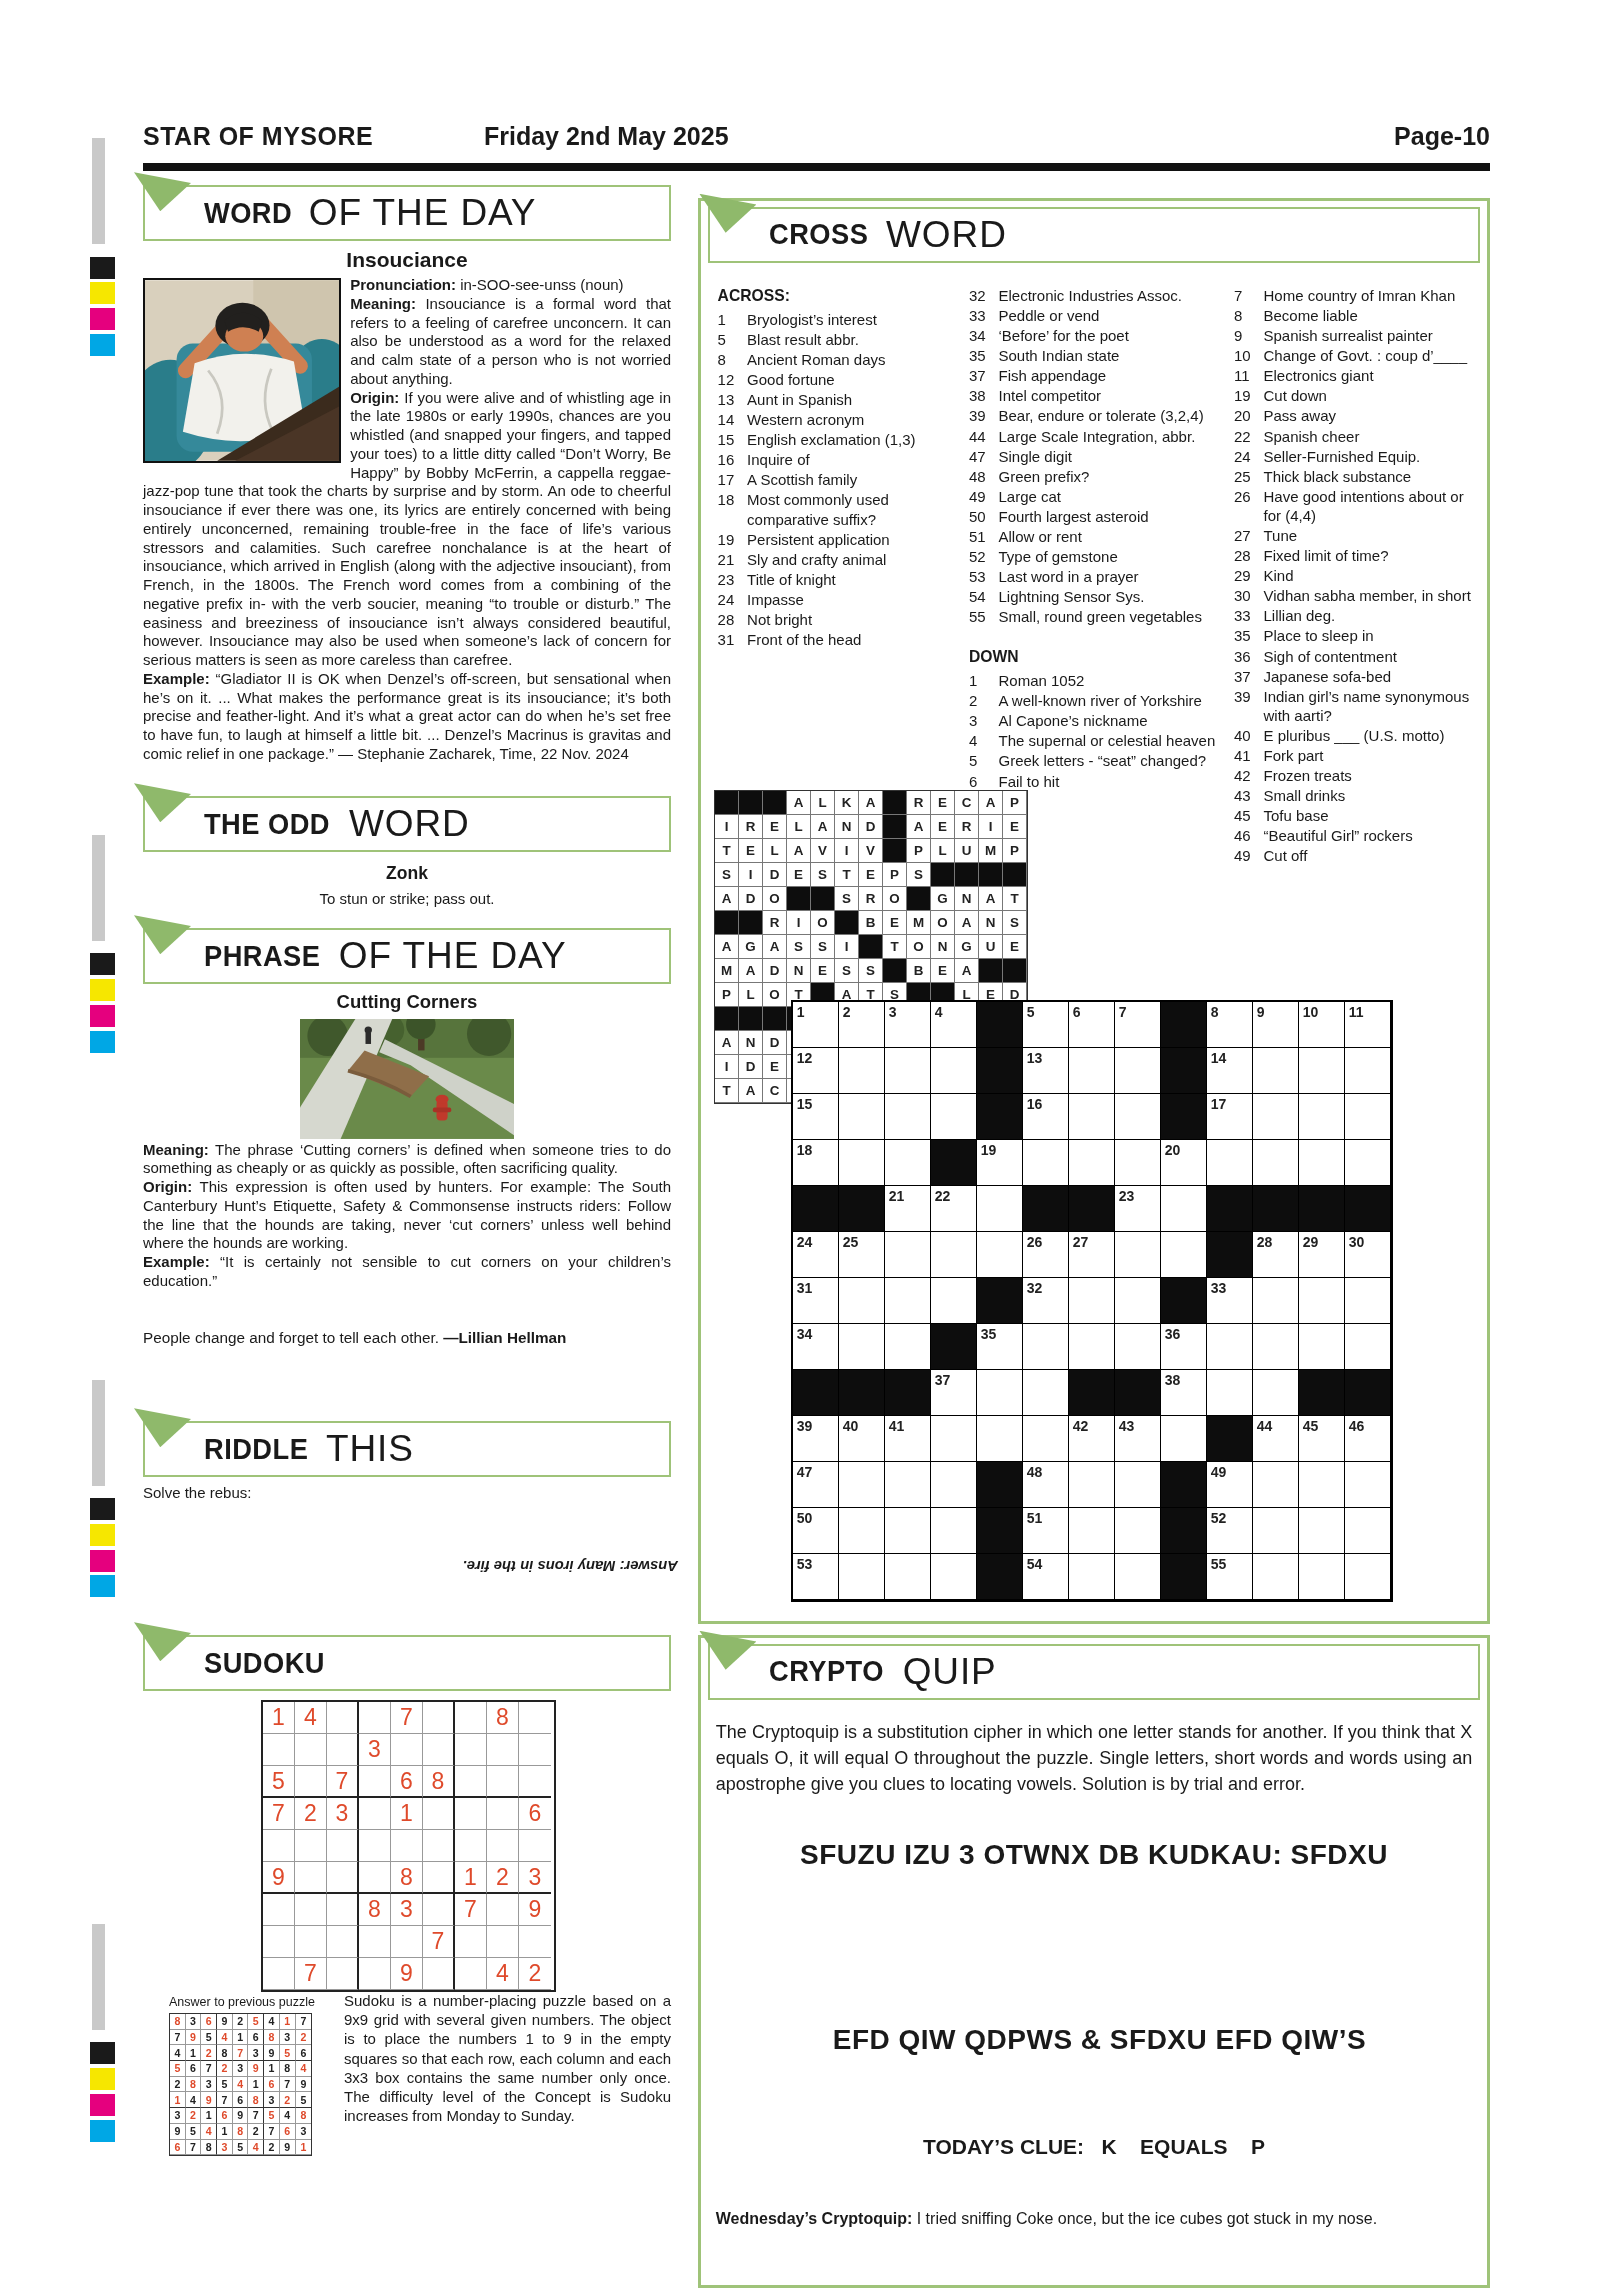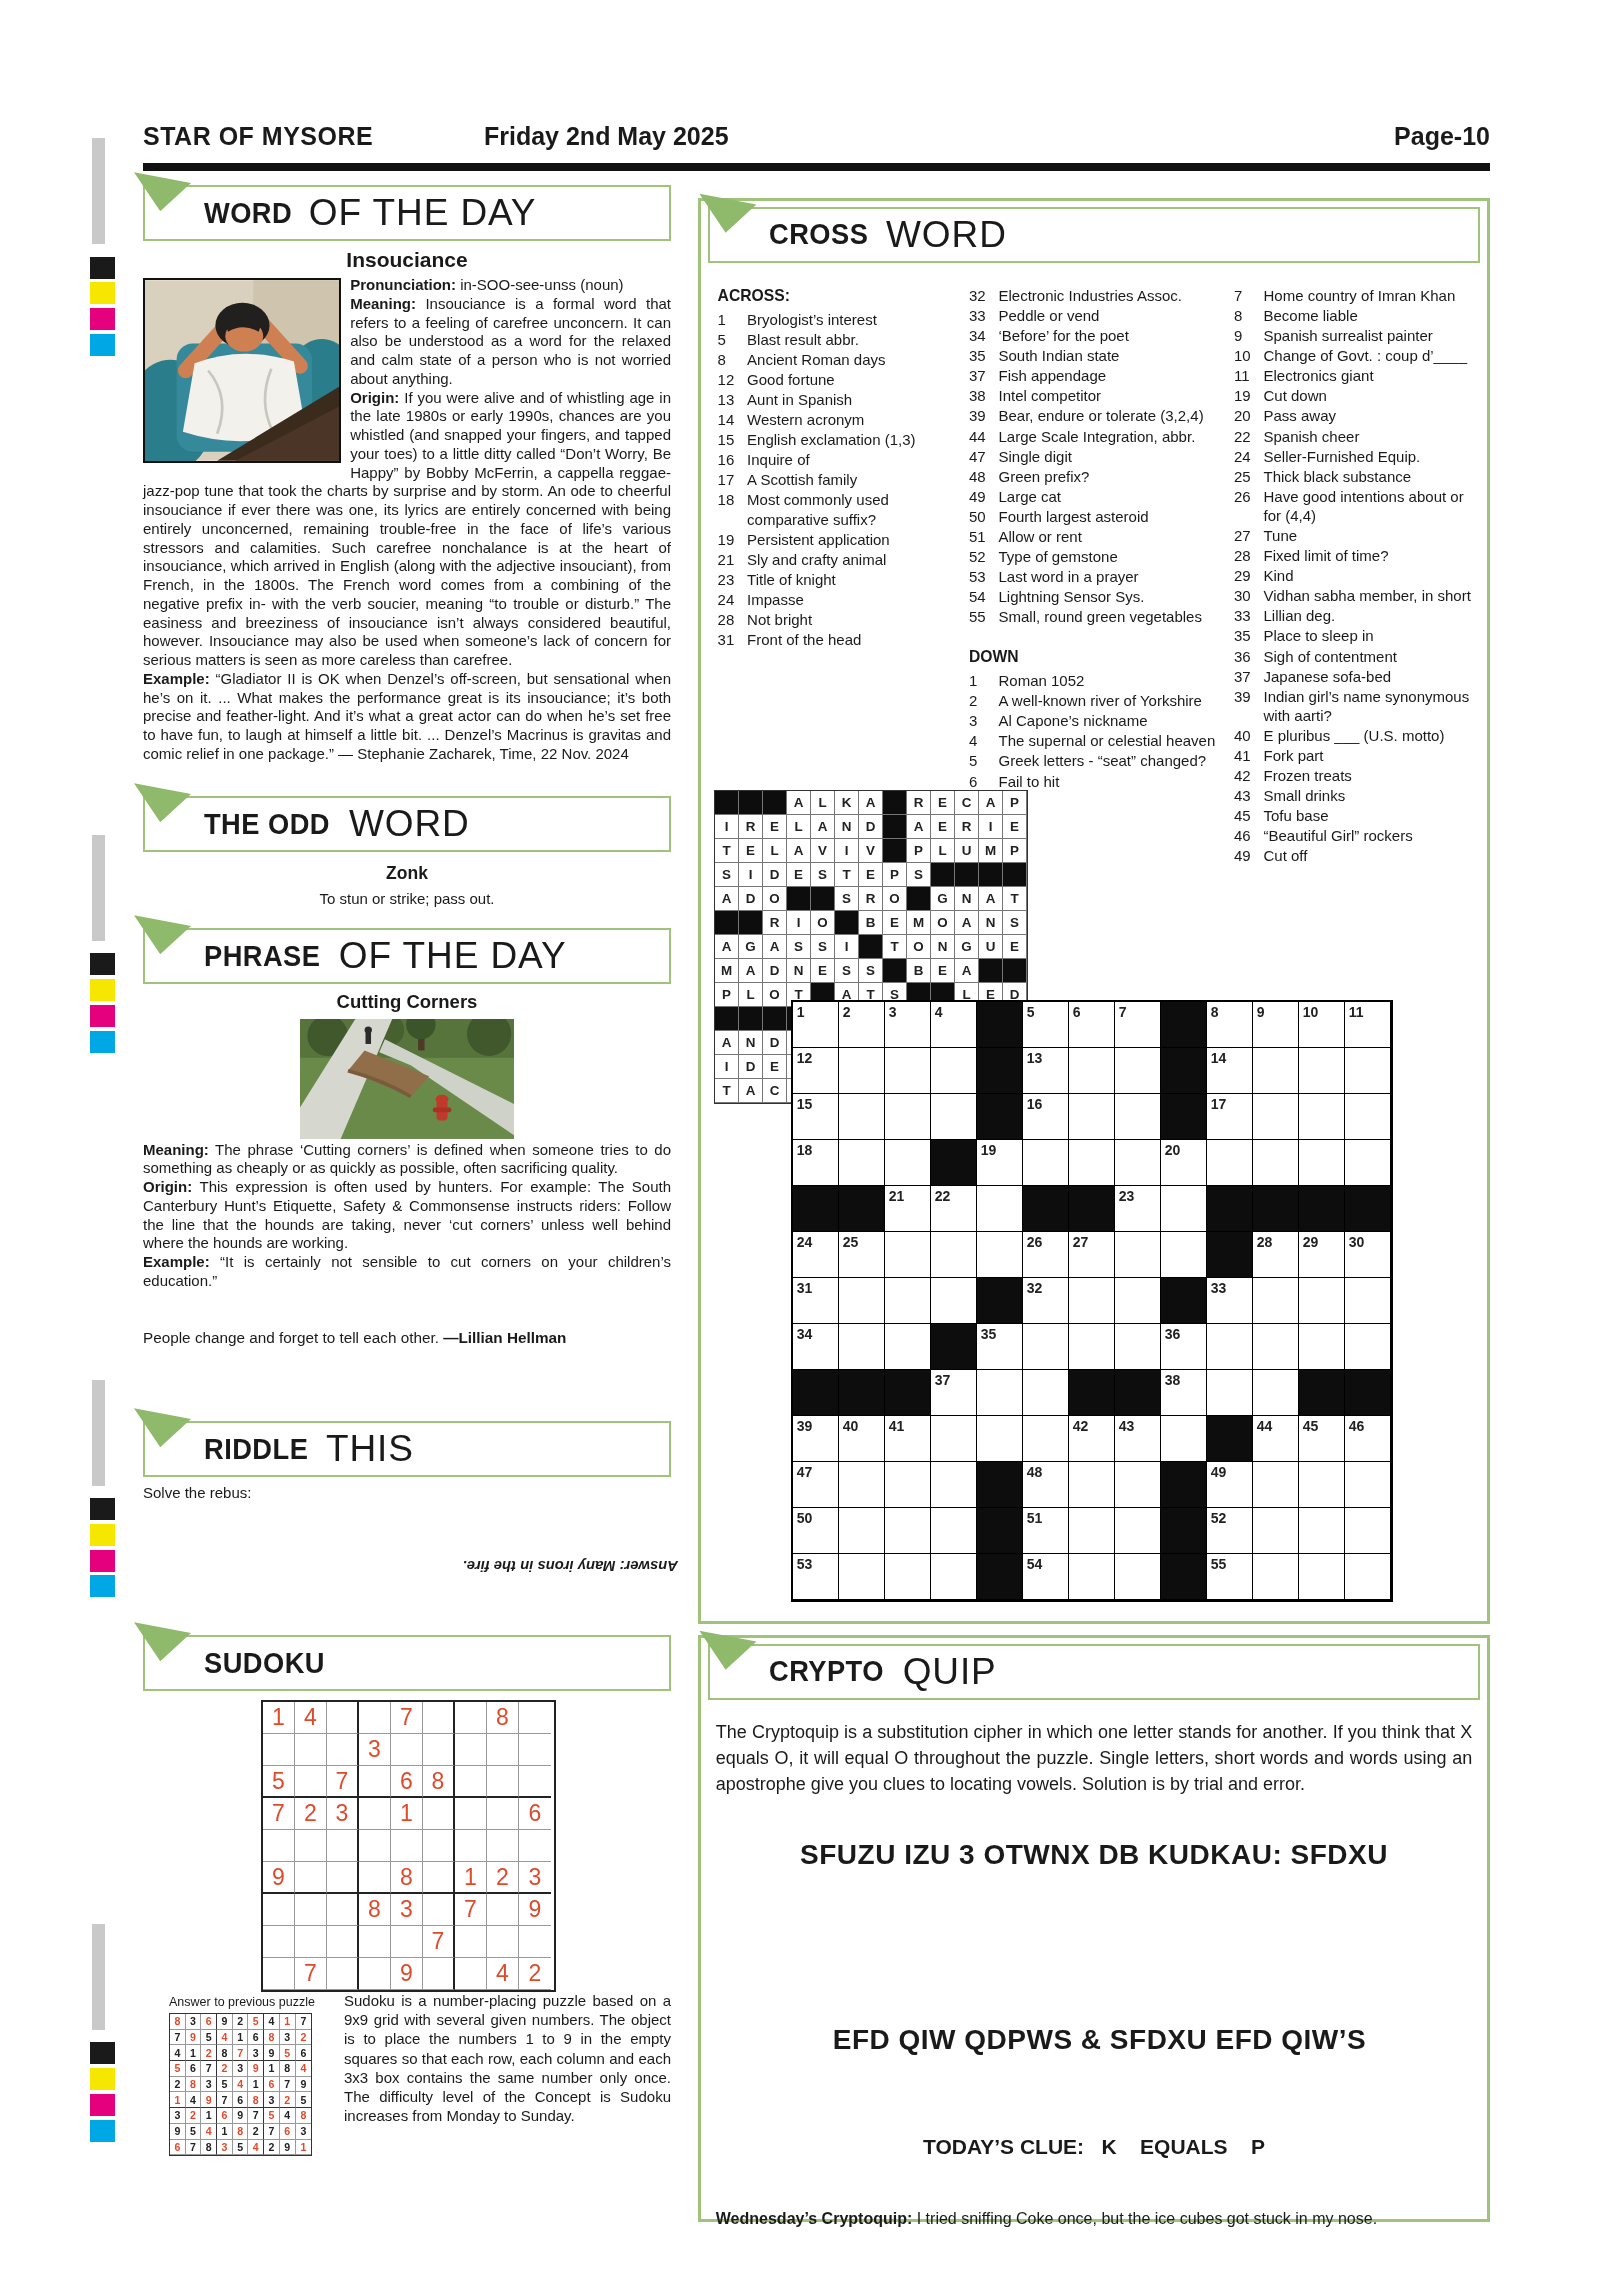--- a/index.html
+++ b/index.html
@@ -66,21 +66,21 @@
   .anshead{position:absolute;left:7.4px;top:561px;width:310px;text-align:center;font-weight:800;font-size:17.5px;}
   .agrid{position:absolute;left:13px;top:589px;display:grid;grid-template-columns:repeat(13,24px);grid-auto-rows:24px;border:1.8px solid #333;background:#fff;}
   .acell{border-right:0.9px solid #777;border-bottom:0.9px solid #777;display:flex;align-items:center;justify-content:center;font-size:13.4px;font-weight:700;color:#222;box-sizing:border-box;}
   .acell.blk{background:#0d0d0d;}
   .xgrid{position:absolute;left:90px;top:799px;display:grid;grid-template-columns:repeat(13,46px);grid-auto-rows:46px;border:2.8px solid #000;background:#fff;}
   .xcell{border-right:1.4px solid #000;border-bottom:1.4px solid #000;position:relative;box-sizing:border-box;background:#fff;}
   .xcell.blk{background:#0d0d0d;}
   .xnum{position:absolute;left:3.7px;top:1.8px;font-size:14px;font-weight:600;color:#222;}
 
   
-  .cqbox{position:absolute;left:698px;top:1635px;width:792px;height:587px;border:3.7px solid #9fc379;box-sizing:border-box;background:#fff;}
+  .cqbox{position:absolute;left:698px;top:1635px;width:792px;height:653px;border:3.7px solid #9fc379;box-sizing:border-box;background:#fff;}
   .cqbox .tbox{margin:5.5px 7.4px 0 7.4px;}
   .cqintro{position:absolute;left:14.8px;right:14.8px;top:81px;font-size:18px;line-height:1.45;text-align:justify;}
   .cqline1{position:absolute;left:0;right:0;top:201px;text-align:center;font-size:28px;font-weight:800;letter-spacing:0.5px;}
   .cqline2{position:absolute;left:11px;right:0;top:386px;text-align:center;font-size:28px;font-weight:800;letter-spacing:0.5px;}
   .cqclue{position:absolute;left:0;right:0;top:497px;text-align:center;font-size:21px;font-weight:800;white-space:pre;}
   .cqprev{position:absolute;left:14.8px;right:14.8px;top:543px;font-size:16px;margin-top:29px;}
   .cqprev b{font-weight:800;}
 </style>
 </head>
 <body>

